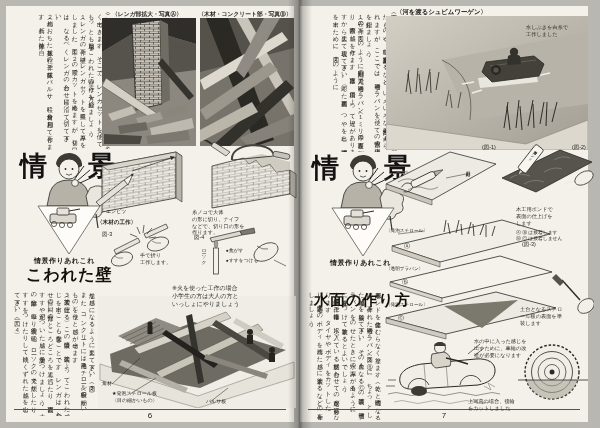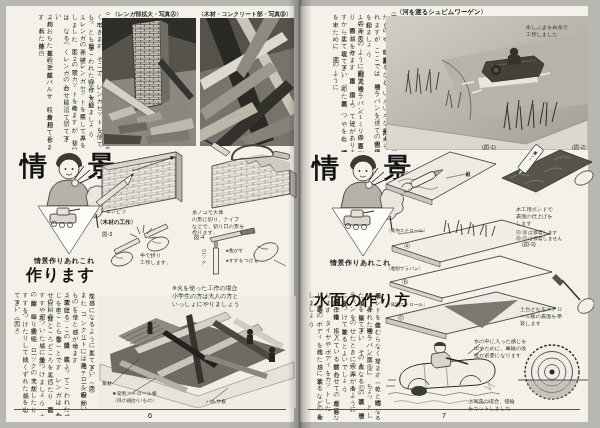--- a/index.html
+++ b/index.html
@@ -93,21 +93,21 @@
         <path d="M70,62 l2,14" stroke="#33312c" stroke-width="1.2"></path>
         <polygon points="12,54 74,54 43,102" fill="#fdfcf8" stroke="#44423c" stroke-width="0.7"></polygon>
         <rect x="24" y="62" width="26" height="9" rx="2" fill="#dcd8ce" stroke="#2b2a26" stroke-width="0.8"></rect>
         <rect x="31" y="56" width="12" height="7" rx="1.5" fill="#e6e2d8" stroke="#2b2a26" stroke-width="0.8"></rect>
         <line x1="43" y1="59" x2="54" y2="57" stroke="#2b2a26" stroke-width="1"></line>
         <circle cx="28" cy="72" r="2.6" fill="none" stroke="#2b2a26" stroke-width="0.7"></circle>
         <circle cx="36" cy="73" r="2.6" fill="none" stroke="#2b2a26" stroke-width="0.7"></circle>
         <circle cx="44" cy="73" r="2.6" fill="none" stroke="#2b2a26" stroke-width="0.7"></circle>
       </svg>
       <span class="logo-series" style="left:22px;top:108px;">情景作りあれこれ</span>
-      <span class="logo-heading" style="left:14px;top:117px;font-size:16px;">作ります</span>
+      <span class="logo-heading" style="left:14px;top:117px;font-size:16px;">こわれた壁</span>
     </div>
 
     <svg class="abs" style="left:88px;top:134px;" width="204" height="144" viewBox="0 0 204 144">
       <defs>
         <pattern id="bkA" width="12" height="5.6" patternUnits="userSpaceOnUse" patternTransform="skewY(-9)">
           <rect width="12" height="5.6" fill="#eceae2"></rect>
           <path d="M0,0H12M0,2.8H12M3.2,0V2.8M9,2.8V5.6" stroke="#5d5a52" stroke-width="0.45" fill="none"></path>
         </pattern>
         <marker id="ah" markerWidth="6" markerHeight="6" refX="5" refY="3" orient="auto">
           <path d="M0,0L6,3L0,6Z" fill="#2b2a27"></path>

